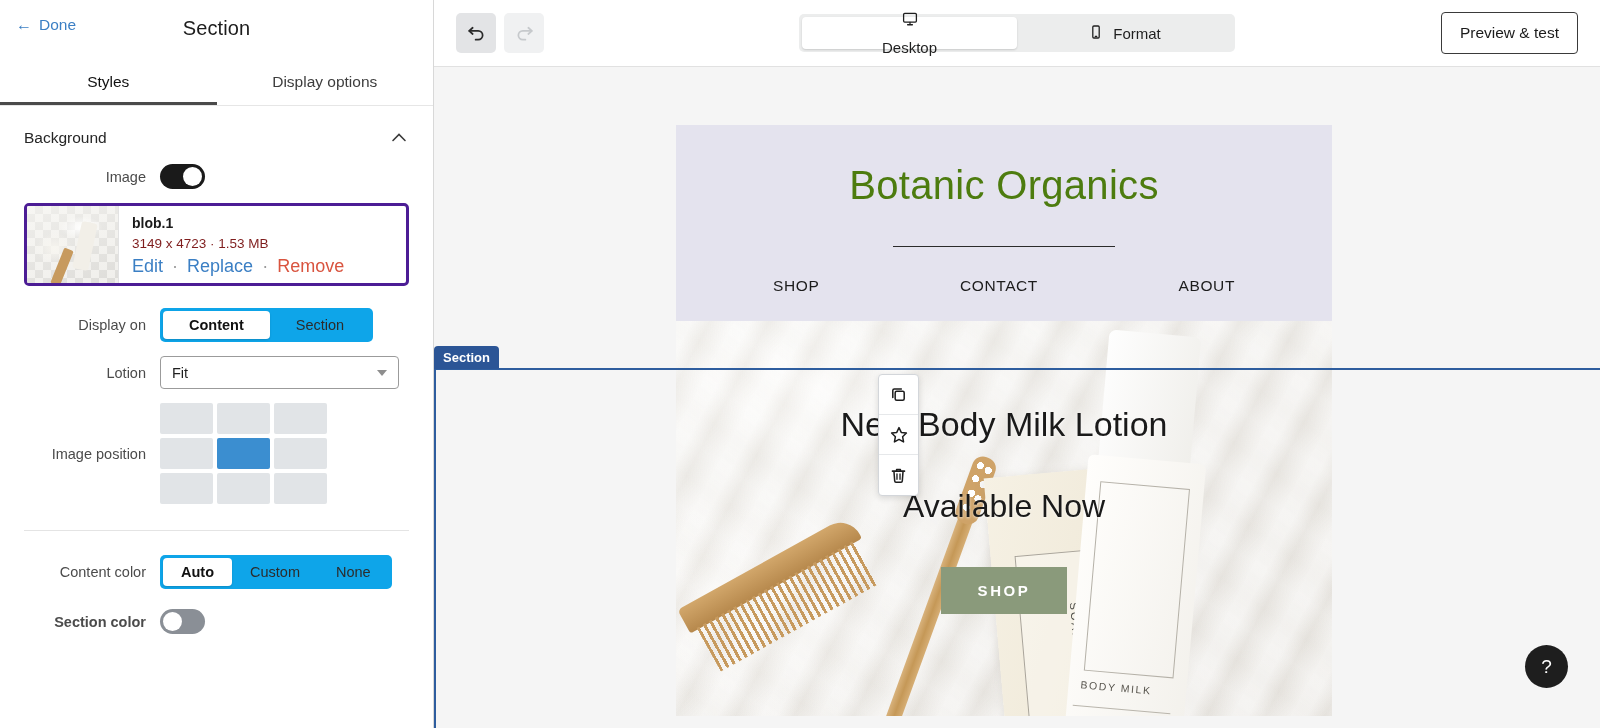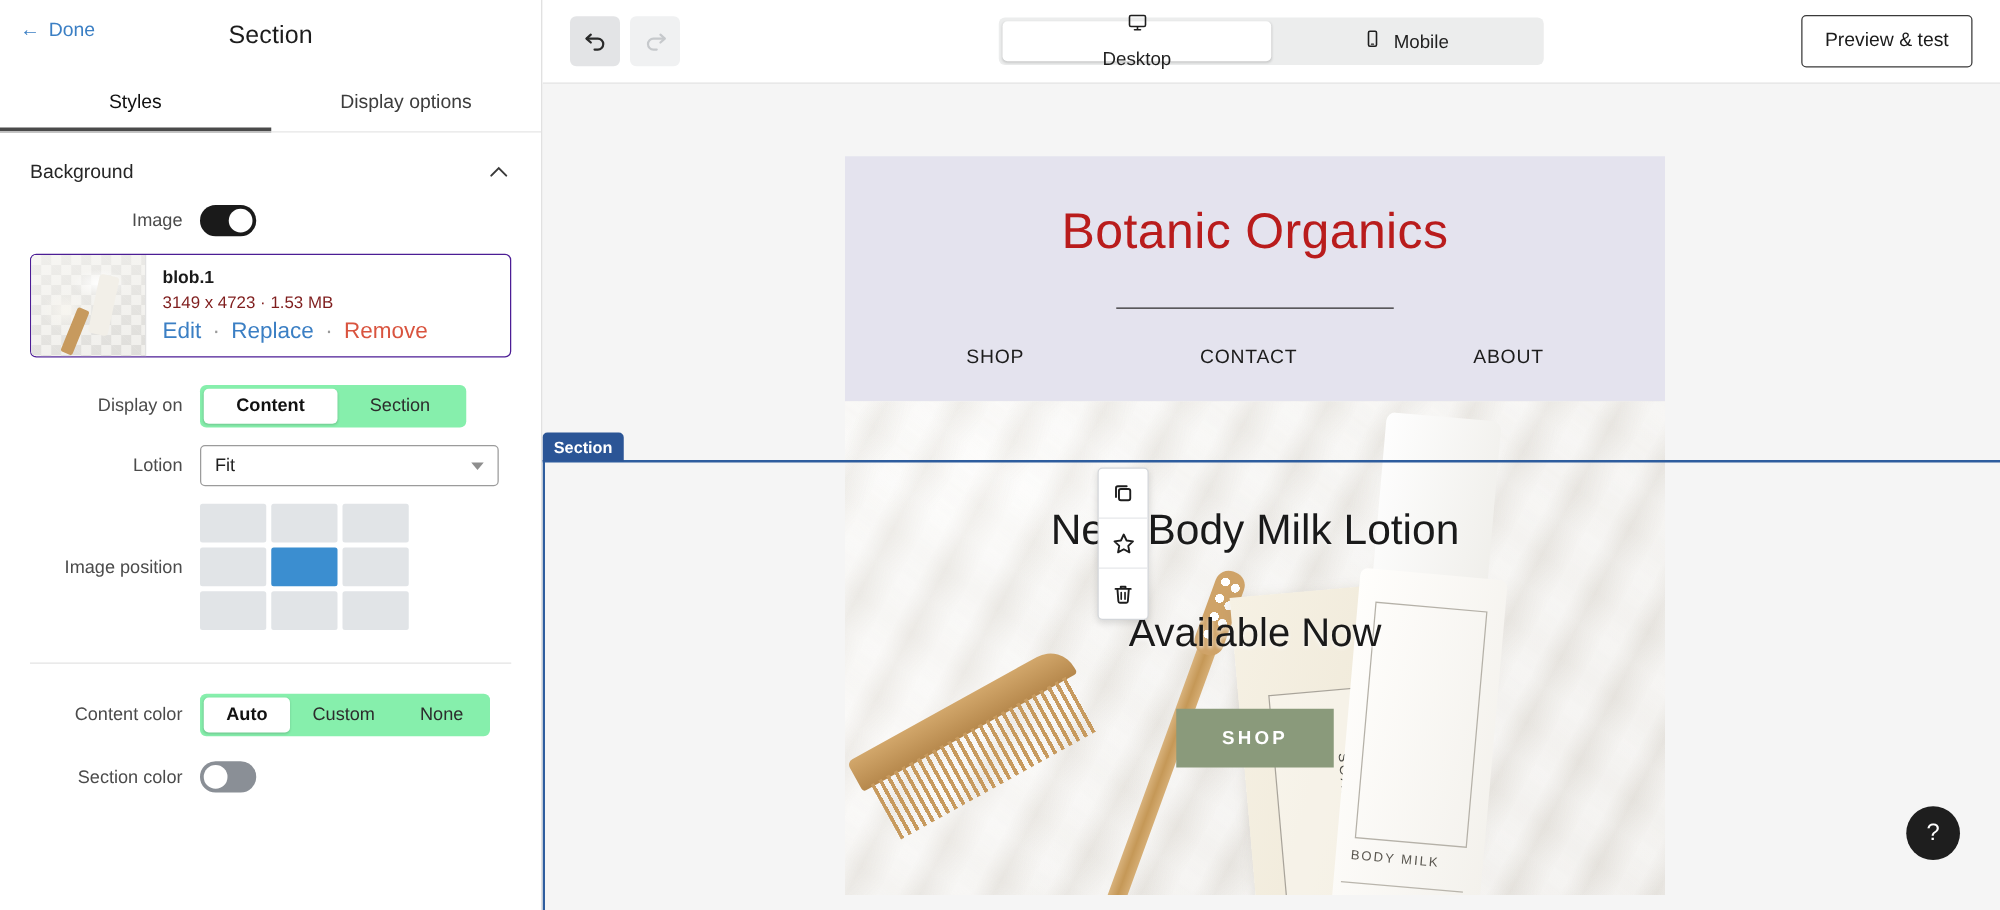--- a/index.html
+++ b/index.html
@@ -84,21 +84,21 @@
     position: absolute; top: 3px; left: 23px;
     width: 19px; height: 19px; border-radius: 50%;
     background: #fff;
   }
   .toggle.off { background: #8a8f96; }
   .toggle.off .knob { left: 3px; }
 
   
   .img-card {
     margin: 4px 24px 22px 24px;
-    border: 1px solid #4c1d95; border-radius: 5px;
+    border: 3px solid #4c1d95; border-radius: 5px;
     display: flex; overflow: hidden; height: 83px;
     background: #fff;
   }
   .thumb {
     width: 92px; flex: 0 0 92px; position: relative;
     background-color: #ffffff;
     background-image:
       linear-gradient(45deg, #d6d6d6 25%, transparent 25%, transparent 75%, #d6d6d6 75%),
       linear-gradient(45deg, #d6d6d6 25%, transparent 25%, transparent 75%, #d6d6d6 75%);
     background-size: 16px 16px;
@@ -126,21 +126,21 @@
   .card-info { padding: 9px 0 0 13px; flex: 1; }
   .card-info .fname { font-size: 14px; font-weight: bold; color: #1a1a1a; }
   .card-info .fmeta { font-size: 13.5px; color: #7f1d1d; margin-top: 5px; }
   .card-actions { margin-top: 5px; font-size: 18px; }
   .card-actions a { color: #3b7fc4; text-decoration: none; cursor: pointer; }
   .card-actions a.danger { color: #d9543f; }
   .card-actions .sep { color: #9a9a9a; margin: 0 4px; }
 
   
   .seg {
-    display: inline-flex; background: #86efac; border-radius: 5px;
+    display: inline-flex; background: #0ea5e9; border-radius: 5px;
     padding: 3px; height: 34px; align-items: center; text-align: right;
   }
   .seg .opt {
     padding: 0 18px; height: 28px; line-height: 28px;
     font-size: 14.5px; color: #2c2c2c; border-radius: 4px;
     cursor: pointer; white-space: nowrap;
   }
   .seg .opt.sel {
     background: #fff; font-weight: bold; color: #111;
     box-shadow: 0 1px 2px rgba(0,0,0,.16);
@@ -206,21 +206,21 @@
   
   .canvas { position: relative; height: 661px; }
   .email {
     position: absolute; left: 242px; top: 58px;
     width: 656px;
   }
   .em-header {
     background: #e4e3ee; padding: 38px 0 26px 0; text-align: center;
   }
   .em-brand {
-    font-size: 40px; color: #b91c1c; font-weight: normal;
+    font-size: 40px; color: #4d7c0f; font-weight: normal;
     letter-spacing: .3px;
   }
   .em-rule {
     width: 222px; height: 1px; background: #2b2b2b;
     margin: 38px auto 0 auto;
   }
   .em-nav {
     display: flex; justify-content: space-between;
     padding: 30px 97px 0 97px;
     font-size: 15.5px; color: #1c1c1c; letter-spacing: .6px;
@@ -472,21 +472,21 @@
 
       <div class="row">
         <span class="lbl">Content color</span>
         <div class="seg">
           <div class="opt sel">Auto</div>
           <div class="opt">Custom</div>
           <div class="opt">None</div>
         </div>
       </div>
 
-      <div class="row" style="margin-top:20px;">
+      <div class="row" style="margin-top:20px;font-weight:bold;">
         <span class="lbl">Section color</span>
         <div class="toggle off">
             <div class="knob"></div>
           </div>
       </div>
 
     </div>
   </div>
 
   <div class="main">
@@ -517,21 +517,21 @@
           </span>
           <span>Desktop</span>
         </div>
         <div class="opt">
           <span>
             <svg width="16" height="16" viewBox="0 0 20 20" fill="none">
               <rect x="6" y="2.5" width="8" height="15" rx="1.4" stroke="#1f1f1f" stroke-width="1.6"></rect>
               <path d="M9 15.4h2" stroke="#1f1f1f" stroke-width="1.4" stroke-linecap="round"></path>
             </svg>
           </span>
-          <span>Mobile</span>
+          <span>Format</span>
         </div>
       </div>
 
       <button class="preview-btn">Preview &amp; test</button>
     </div>
 
     <div class="canvas">
 
       <div class="email">
         <div class="em-header">

